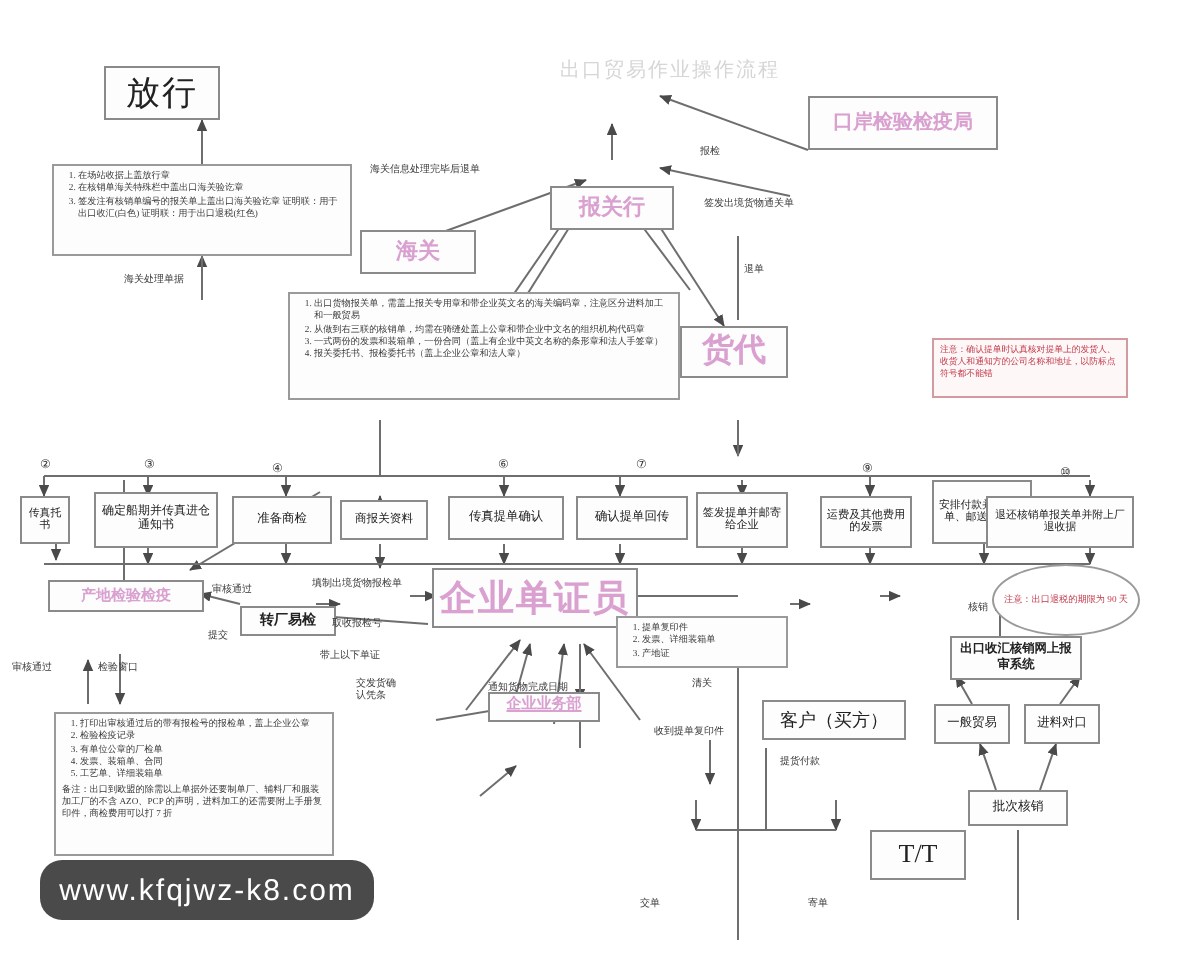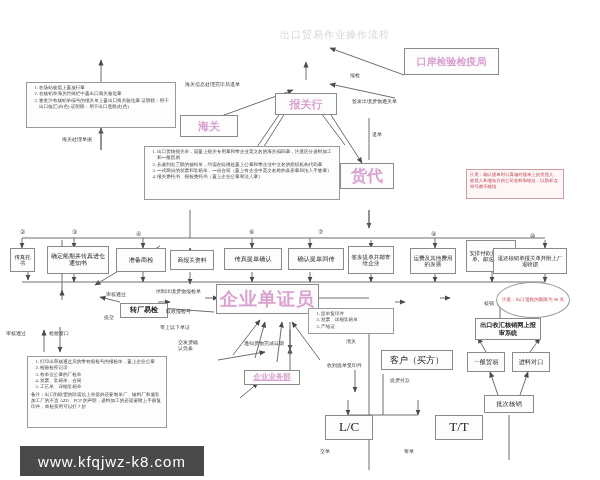--- a/index.html
+++ b/index.html
@@ -45,21 +45,21 @@
   .circnum{position:absolute;font-size:6px;color:#333;}
   .underlined{text-decoration:underline;}
   svg.wires{position:absolute;left:0;top:0;width:600px;height:480px;}
   .wm{
     position:absolute;background:#4a4a4a;color:#fff;
     font-family:"Liberation Sans","DejaVu Sans",sans-serif;
     display:flex;align-items:center;justify-content:center;
     letter-spacing:1px;
   }
   #wm-top{right:0;top:8px;width:140px;height:30px;font-size:17px;}
-  #wm-bot{left:20px;bottom:4px;width:184px;height:30px;font-size:15px;}
+  #wm-bot{left:20px;bottom:20px;width:167px;height:30px;font-size:15px;border-radius:11px;}
   .title{
     position:absolute;left:190px;top:28px;width:200px;text-align:right;
     font-size:10px;color:#d6d6d6;letter-spacing:1px;
   }
 </style>
 </head>
 <body>
 
 <div id="stage">
 
@@ -143,20 +143,23 @@
       <path d="M369,210 L369,228"></path>
       <path d="M306,150 L306,178"></path>
       <path d="M369,118 L369,160"></path>
       <path d="M62,290 L62,240"></path>
       <path d="M290,322 L290,355"></path>
       <path d="M369,322 L369,470"></path>
       <path d="M101,128 L101,150"></path>
     </g>
   </svg>
 
+  <div class="node big" style="left:52px;top:33px;width:58px;height:27px;">
+    <span class="plain">放行</span>
+  </div>
 
   <div class="node mid" style="left:275px;top:93px;width:62px;height:22px;">
     <span class="pink">报关行</span>
   </div>
 
   <div class="node mid" style="left:180px;top:115px;width:58px;height:22px;">
     <span class="pink">海关</span>
   </div>
 
   <div class="node sm" style="left:404px;top:48px;width:95px;height:27px;">
@@ -164,36 +167,36 @@
   </div>
 
   <div class="node mid" style="left:340px;top:163px;width:54px;height:26px;">
     <span class="pink" style="font-size:16px;">货代</span>
   </div>
 
   <div class="node" style="left:216px;top:284px;width:103px;height:30px;">
     <span class="pink" style="font-size:18px;letter-spacing:1px;font-family:Liberation Serif, serif;">企业单证员</span>
   </div>
 
+  <div class="node sm" style="left:24px;top:290px;width:78px;height:16px;">
+    <span class="pink" style="font-size:7.5px;">产地检验检疫</span>
+  </div>
 
   <div class="node sm" style="left:120px;top:303px;width:48px;height:15px;">
     <span class="plain" style="font-size:7px;font-weight:700;">转厂易检</span>
   </div>
 
-  <div class="node sm" style="left:244px;top:370px;width:56px;height:15px;font-family:Liberation Mono, monospace;">
+  <div class="node sm" style="left:244px;top:346px;width:56px;height:15px;font-family:Liberation Mono, monospace;">
     <span class="pink underlined" style="font-size:7.5px;">企业业务部</span>
   </div>
 
   <div class="node" style="left:342px;top:350px;width:72px;height:20px;margin-left:39px;">
     <span class="plain" style="font-size:9px;">客户（买方）</span>
   </div>
 
-  <div class="node" style="left:325px;top:415px;width:48px;height:25px;">
-    <span class="plain" style="font-size:13px;">L/C</span>
-  </div>
 
   <div class="node" style="left:395px;top:415px;width:48px;height:25px;margin-left:40px;">
     <span class="plain" style="font-size:13px;">T/T</span>
   </div>
 
   <div class="node xs" style="left:475px;top:318px;width:66px;height:22px;">
     <span class="plain" style="font-size:6.2px;font-weight:700;line-height:1.25;">出口收汇核销网上报审系统</span>
   </div>
 
   <div class="node xs" style="left:467px;top:352px;width:38px;height:20px;">

